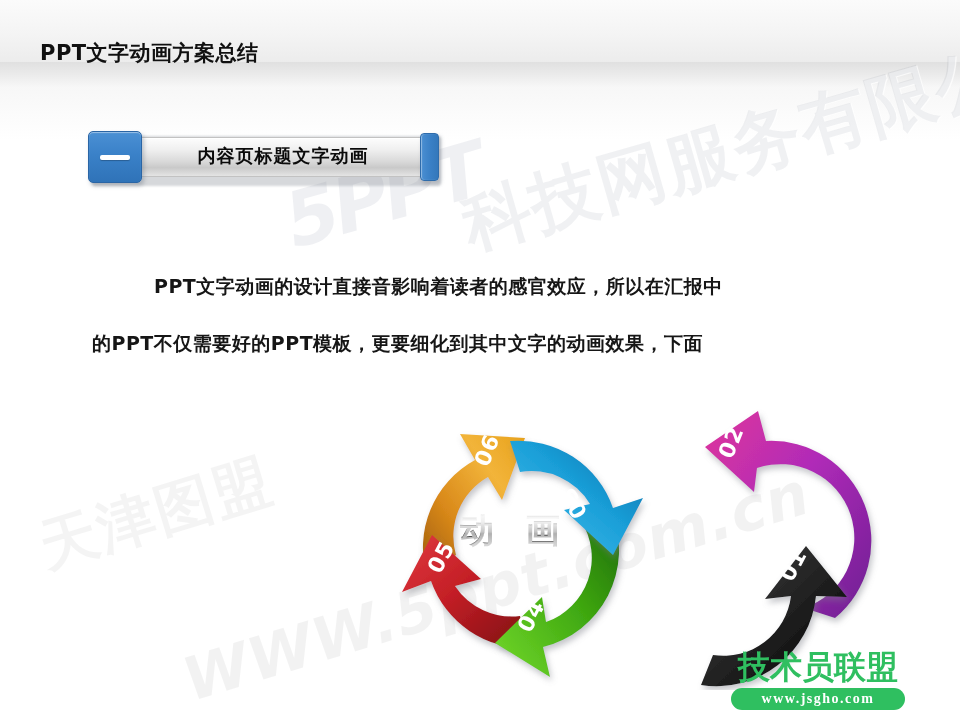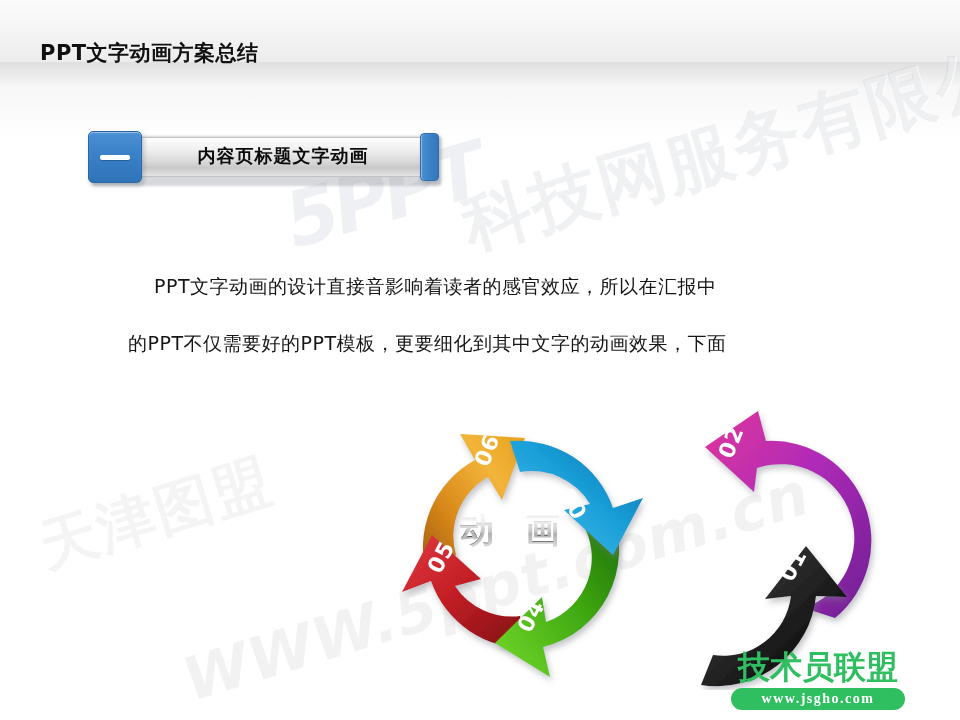--- a/index.html
+++ b/index.html
@@ -78,27 +78,27 @@
     font-size:18px;font-weight:bold;color:#0b0b0b;
     font-family:"DejaVu Sans","Liberation Sans",sans-serif;
     letter-spacing:1px;
     text-align:center;
     white-space:nowrap;
   }
 
   
   .body-text{
     position:absolute;left:92px;top:258px;width:790px;
-    font-size:19px;font-weight:normal;color:#161616;
+    font-size:19px;font-weight:bold;color:#161616;
     font-family:"DejaVu Sans","Liberation Sans",sans-serif;
     line-height:57px;
     letter-spacing:0.5px;
   }
   .body-text .l1{display:block;text-indent:62px;}
-  .body-text .l2,.body-text .l3{display:block;margin-left:36px;}
+  .body-text .l2,.body-text .l3{display:block;}
 
   
   .wm{
     position:absolute;pointer-events:none;
     color:rgba(0,0,0,0.055);
     font-weight:bold;
     font-family:"DejaVu Sans","Liberation Sans",sans-serif;
     white-space:nowrap;
     text-shadow:1px 1px 0 rgba(255,255,255,.7);
   }

